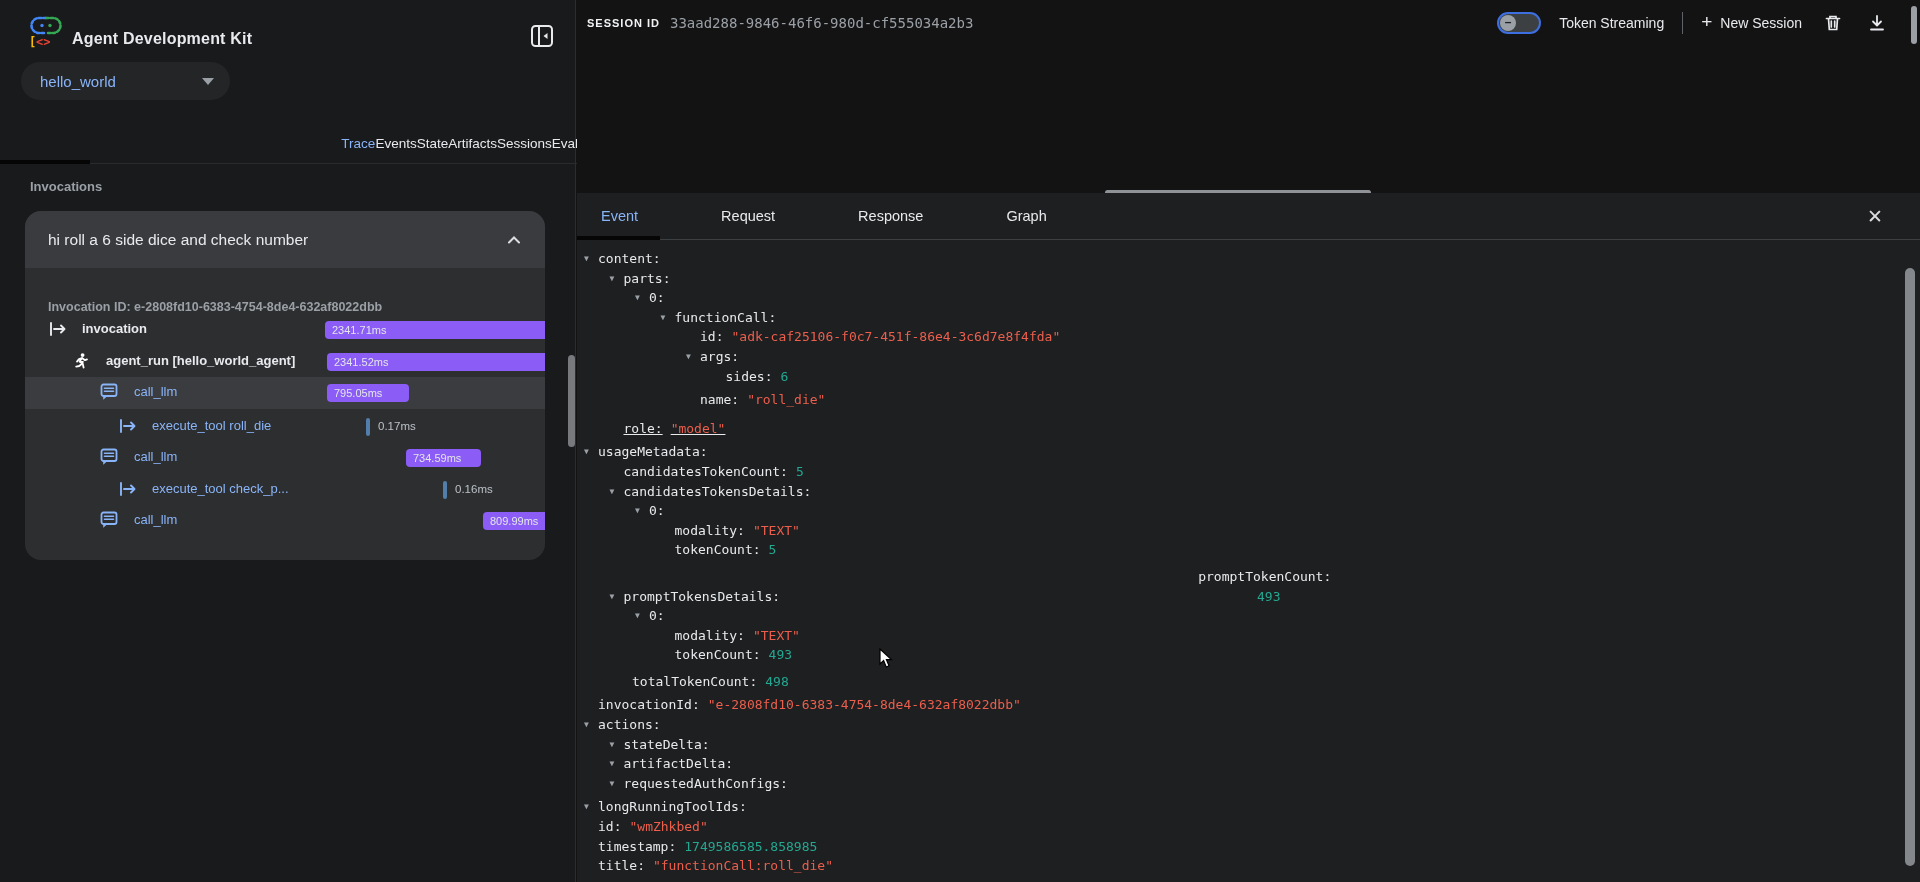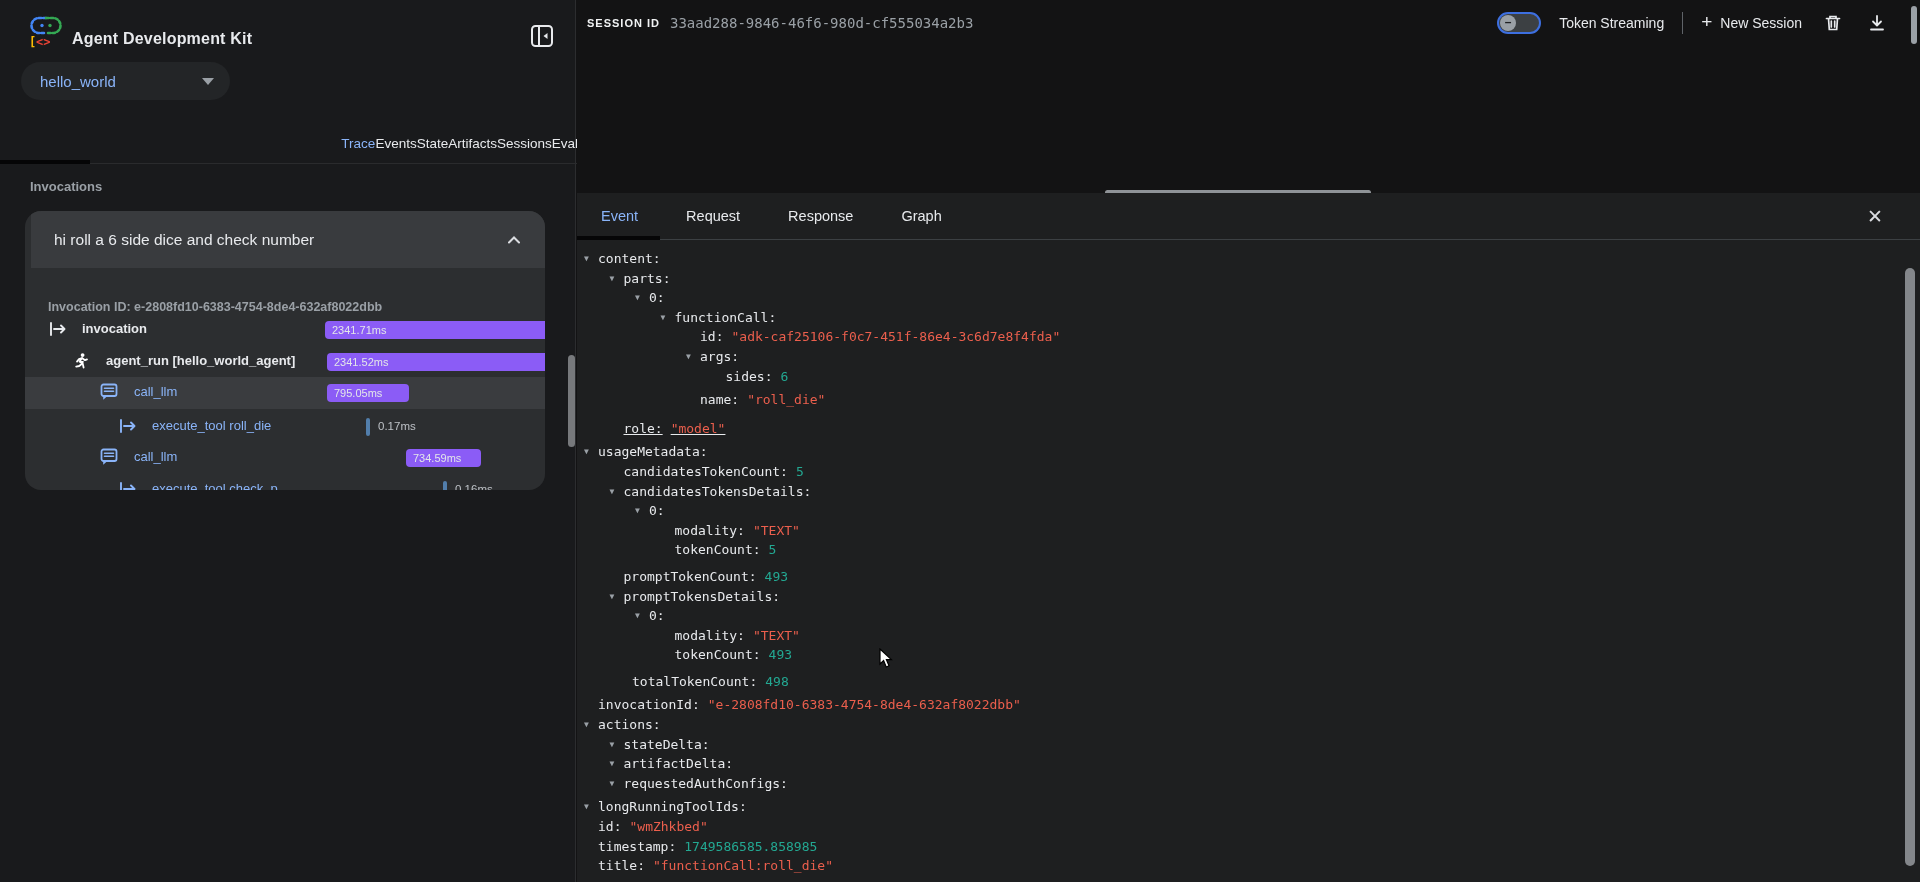--- a/index.html
+++ b/index.html
@@ -19,22 +19,22 @@
   #agent-select .caret { width:0; height:0; border-left:6px solid transparent; border-right:6px solid transparent;
                   border-top:7px solid #9aa0a6; }
   #side-tabs { position:absolute; left:0; top:124px; width:576px; height:40px; display:flex;
                align-items:center; justify-content:flex-end; padding:0 30px 0 30px;
                border-bottom:1px solid #2a2b2d;margin-left:32px; }
   .tab { font-size:13.5px; font-weight:500; color:#e8eaed; cursor:pointer; white-space:nowrap; }
   .tab.active { color:#8ab4f8; }
   #side-ink { position:absolute; left:0; top:160px; width:90px; height:4px; background:#050506; }
   #invocations-label { position:absolute; left:30px; top:179px; font-size:13px; font-weight:600; color:#9aa0a6; }
 
-  #inv-card { position:absolute; left:25px; top:211px; width:520px; height:279px;
-              background:#2c2e30; border-radius:16px; overflow:hidden;padding-left:6px; }
+  #inv-card { position:absolute; left:25px; top:211px; width:520px; height:349px;
+              background:#2c2e30; border-radius:16px; overflow:hidden; }
   #inv-head { height:57px; background:#393b3e; display:flex; align-items:center; padding:0 20px 0 23px; cursor:pointer; }
   #inv-head .txt { flex:1; font-size:15.5px; color:#e8eaed; }
   #inv-id { position:absolute; left:23px; top:89px; font-size:12.5px; font-weight:700; color:#9aa0a6; }
 
   .trace-row { position:absolute; left:0; width:520px; height:32px; cursor:pointer; }
   .trace-row.hl { background:#3a3c3f; }
   .trace-row .ticon { position:absolute; top:6px; }
   .trace-row .tlabel { position:absolute; top:7px; font-size:13px; white-space:nowrap; }
   .trace-row .bar { position:absolute; top:7px; height:18px; border-radius:4px; background:#8b5cf6;
                     color:#e3e6e9; font-size:11px; line-height:18px; padding-left:7px; white-space:nowrap; overflow:hidden;margin-left:40px; }
@@ -67,21 +67,21 @@
   .chat-circle { position:absolute; bottom:13px; width:40px; height:40px; border-radius:50%;
                  background:#2a2b2e; display:flex; align-items:center; justify-content:center; cursor:pointer; }
   #attach-btn { left:22px; }
   #mic-btn  { right:73px; }
   #cam-btn  { right:15px; }
   #h-scroll-thumb { position:absolute; left:528px; top:144px; width:266px; height:5px;
                     border-radius:3px; background:#8f9397; }
 
   #detail { position:absolute; left:0; top:193px; width:100%; height:689px; background:#1e1f20; }
   #detail-tabs { position:absolute; left:0; top:0; width:100%; height:47px; display:flex; align-items:center;
-                 border-bottom:1px solid #3c4043; }
+                 border-bottom:1px solid #3c4043;gap:35px; }
   #detail-tabs .tab { padding:0 24px; font-size:14.5px; height:47px; line-height:47px; }
   #detail-ink { position:absolute; left:0; top:43px; width:83px; height:4px; background:#060607; }
   #close-btn { position:absolute; right:30px; top:8px; width:30px; height:30px; font-size:19px; color:#dadce0;
                display:flex; align-items:center; justify-content:center; cursor:pointer; }
 
   #json-view { position:absolute; left:0; top:47px; width:100%; height:642px; overflow:hidden;
                font-family:"DejaVu Sans Mono", monospace; font-size:13px; padding-top:9px; }
   .jline { height:19.6px; line-height:19.6px; display:flex; align-items:center; white-space:pre; }
   .jarrow { width:14px; display:inline-block; color:#9aa0a6; font-size:8px; text-align:left; cursor:pointer; }
   .jkey { color:#e8eaed; }
@@ -268,21 +268,21 @@
         <div class="jline" style="padding-left: 109px;"><span class="jarrow">▼</span><span class="jkey">args:</span></div>
         <div class="jline" style="padding-left: 134.5px;"><span class="jarrow"></span><span class="jkey">sides:</span><span class="jval num">6</span></div>
         <div class="jline" style="padding-left: 109px; margin-top: 4px;"><span class="jarrow"></span><span class="jkey">name:</span><span class="jval str">"roll_die"</span></div>
         <div class="jline" style="padding-left: 32.5px; margin-top: 9px; text-decoration: underline;"><span class="jarrow"></span><span class="jkey">role:</span><span class="jval str">"model"</span></div>
         <div class="jline" style="padding-left: 7px; margin-top: 4px;"><span class="jarrow">▼</span><span class="jkey">usageMetadata:</span></div>
         <div class="jline" style="padding-left: 32.5px;"><span class="jarrow"></span><span class="jkey">candidatesTokenCount:</span><span class="jval num">5</span></div>
         <div class="jline" style="padding-left: 32.5px;"><span class="jarrow">▼</span><span class="jkey">candidatesTokensDetails:</span></div>
         <div class="jline" style="padding-left: 58px;"><span class="jarrow">▼</span><span class="jkey">0:</span></div>
         <div class="jline" style="padding-left: 83.5px;"><span class="jarrow"></span><span class="jkey">modality:</span><span class="jval str">"TEXT"</span></div>
         <div class="jline" style="padding-left: 83.5px;"><span class="jarrow"></span><span class="jkey">tokenCount:</span><span class="jval num">5</span></div>
-        <div class="jline" style="padding-left: 32.5px; margin-top: 7px;"><span class="jarrow"></span><span class="jkey">promptTokenCount:</span><span class="jval num">493</span></div>
+        <div class="jline" style="padding-left: 32.5px; margin-top: 7px; flex-direction: column;"><span class="jarrow"></span><span class="jkey">promptTokenCount:</span><span class="jval num">493</span></div>
         <div class="jline" style="padding-left: 32.5px;"><span class="jarrow">▼</span><span class="jkey">promptTokensDetails:</span></div>
         <div class="jline" style="padding-left: 58px;"><span class="jarrow">▼</span><span class="jkey">0:</span></div>
         <div class="jline" style="padding-left: 83.5px;"><span class="jarrow"></span><span class="jkey">modality:</span><span class="jval str">"TEXT"</span></div>
         <div class="jline" style="padding-left: 83.5px;"><span class="jarrow"></span><span class="jkey">tokenCount:</span><span class="jval num">493</span></div>
         <div class="jline" style="padding-left: 41px; margin-top: 7px;"><span class="jarrow"></span><span class="jkey">totalTokenCount:</span><span class="jval num">498</span></div>
         <div class="jline" style="padding-left: 7px; margin-top: 4px;"><span class="jarrow"></span><span class="jkey">invocationId:</span><span class="jval str">"e-2808fd10-6383-4754-8de4-632af8022dbb"</span></div>
         <div class="jline" style="padding-left: 7px;"><span class="jarrow">▼</span><span class="jkey">actions:</span></div>
         <div class="jline" style="padding-left: 32.5px;"><span class="jarrow">▼</span><span class="jkey">stateDelta:</span></div>
         <div class="jline" style="padding-left: 32.5px;"><span class="jarrow">▼</span><span class="jkey">artifactDelta:</span></div>
         <div class="jline" style="padding-left: 32.5px;"><span class="jarrow">▼</span><span class="jkey">requestedAuthConfigs:</span></div>

